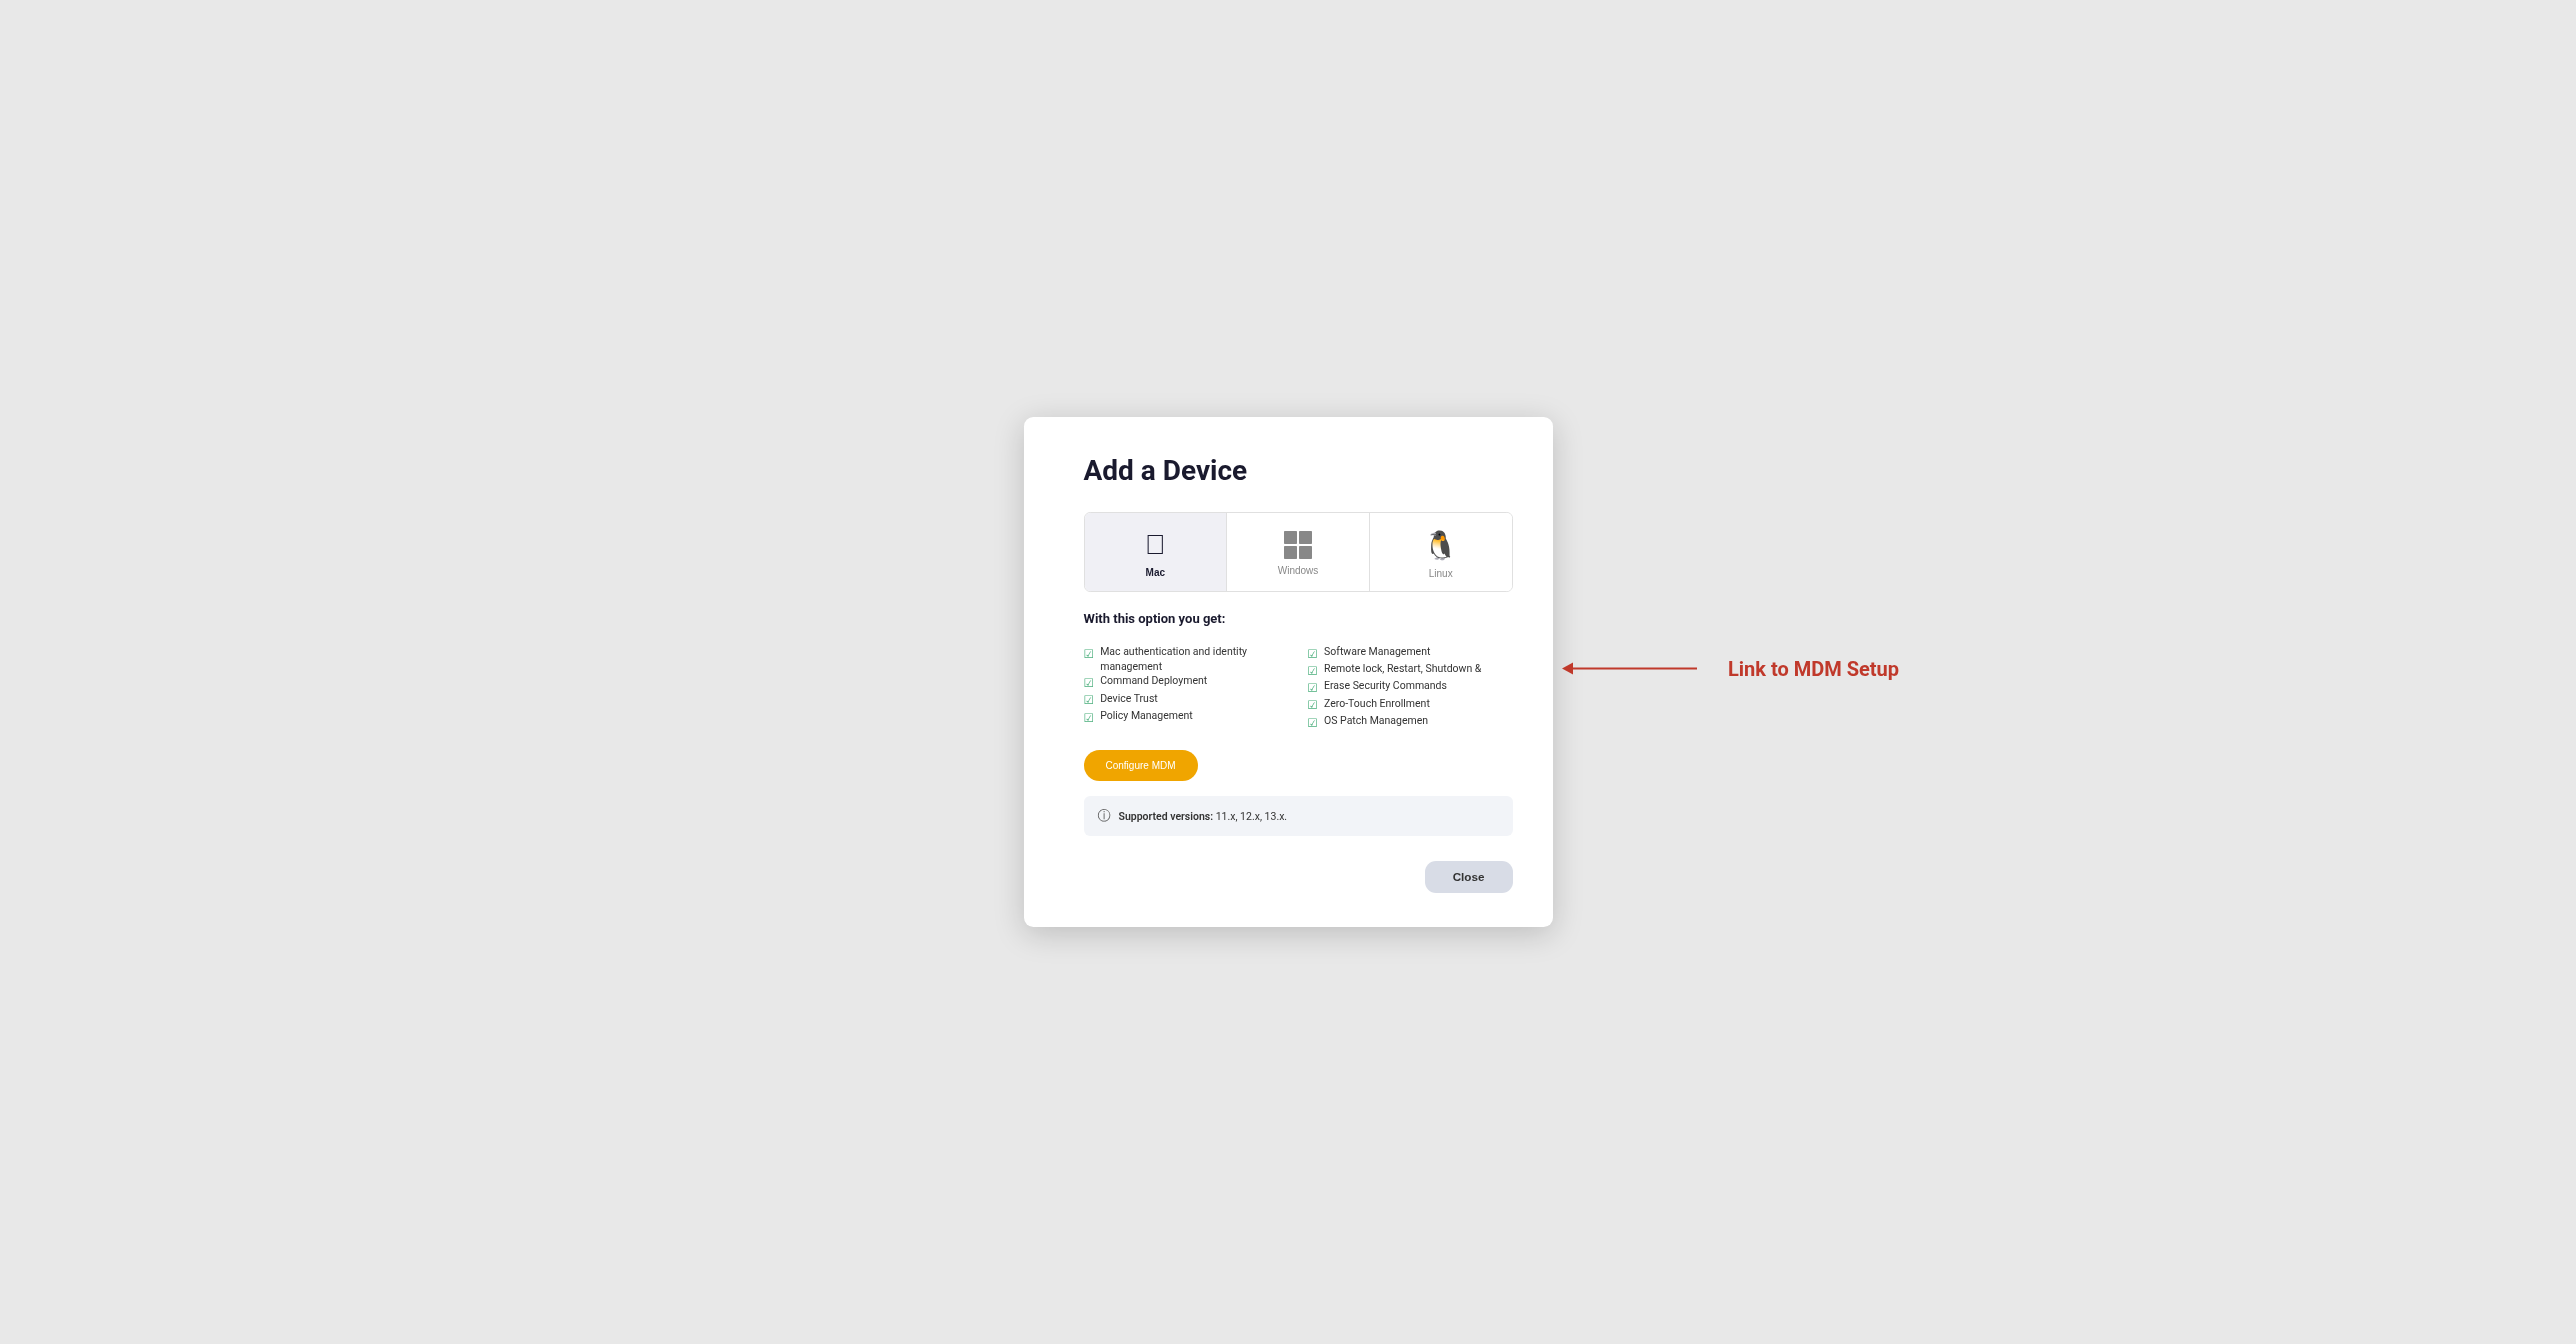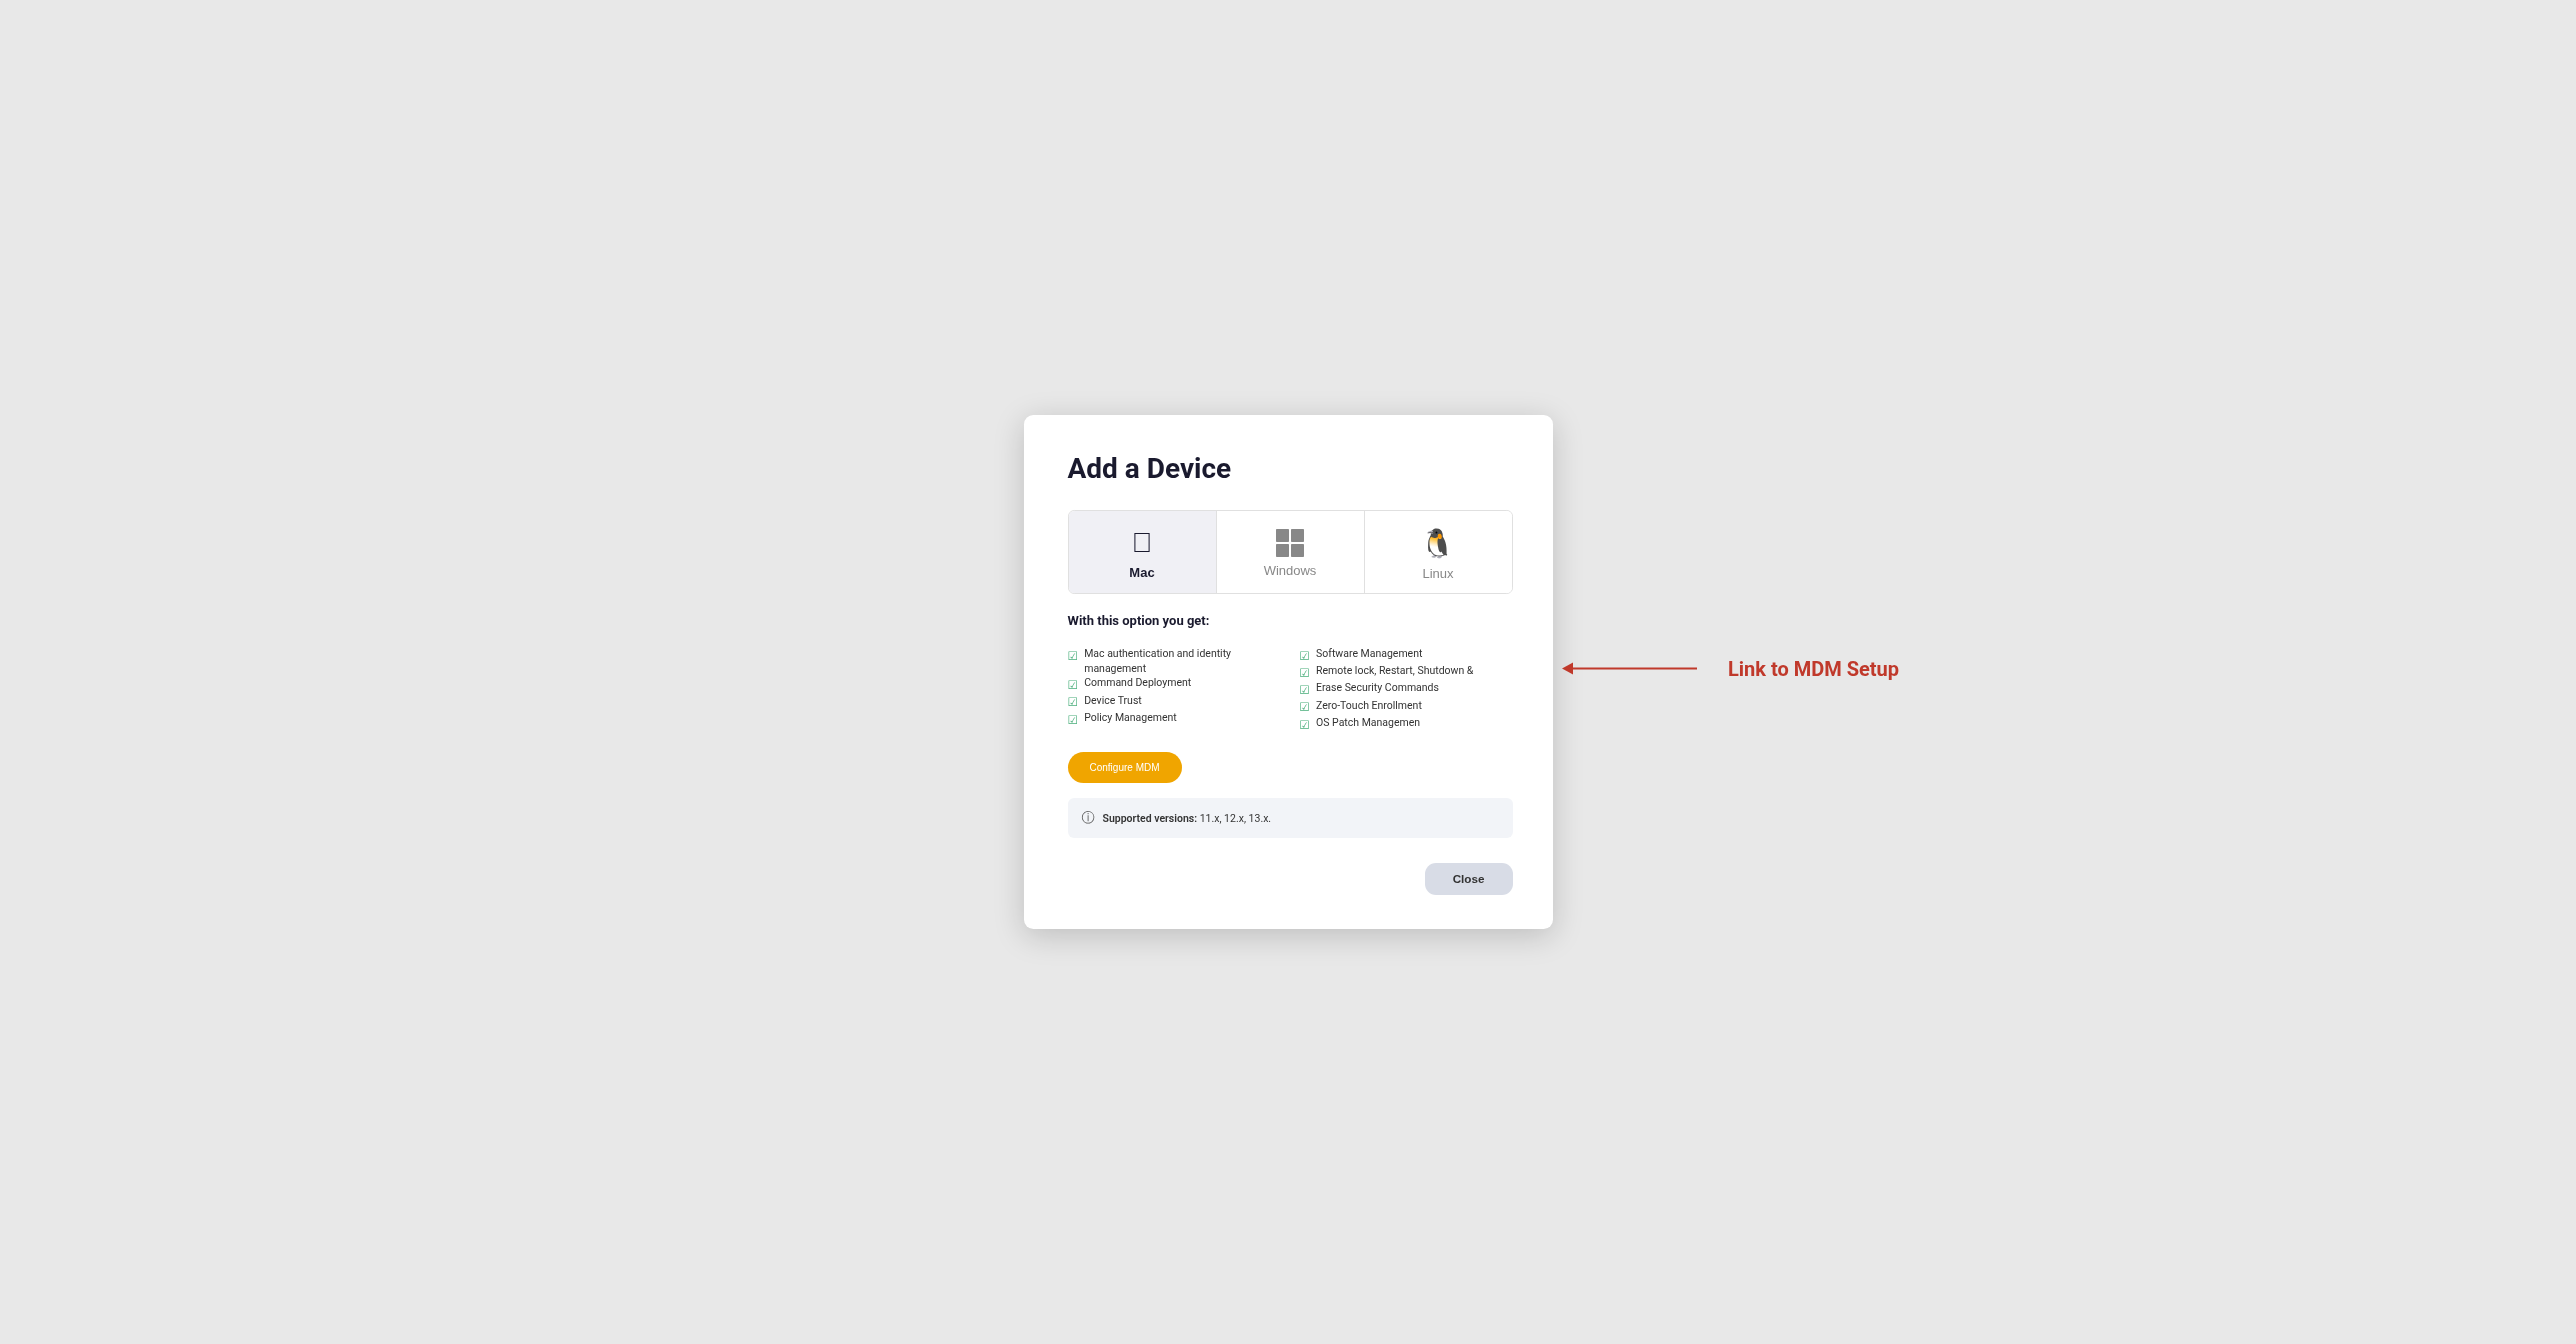--- a/index.html
+++ b/index.html
@@ -23,21 +23,21 @@
       justify-content: center;
       width: 100%;
       min-height: 100vh;
       position: relative;
     }
 
     .modal {
       background: #ffffff;
       border-radius: 9.3px;
       box-shadow: 0 6.2px 31px rgba(0,0,0,0.18);
-      padding: 37px 40px 34px 44px;
+      padding: 37px 40px 34px 60px;
       width: 529px;
       position: relative;
     }
 
     .modal-title {
       font-size: 28px;
       font-weight: 700;
       color: #1a1a2e;
       margin-bottom: 25px;
     }
@@ -76,21 +76,21 @@
       font-size: 29.5px;
       margin-bottom: 6.2px;
       color: #4a4a5a;
     }
 
     .os-tab.active .os-tab-icon {
       color: #1a1a2e;
     }
 
     .os-tab-label {
-      font-size: 13px;
+      font-size: 10px;
       font-weight: 500;
       color: #888;
     }
 
     .os-tab.active .os-tab-label {
       color: #1a1a2e;
       font-weight: 600;
     }
 
     .method-buttons {

